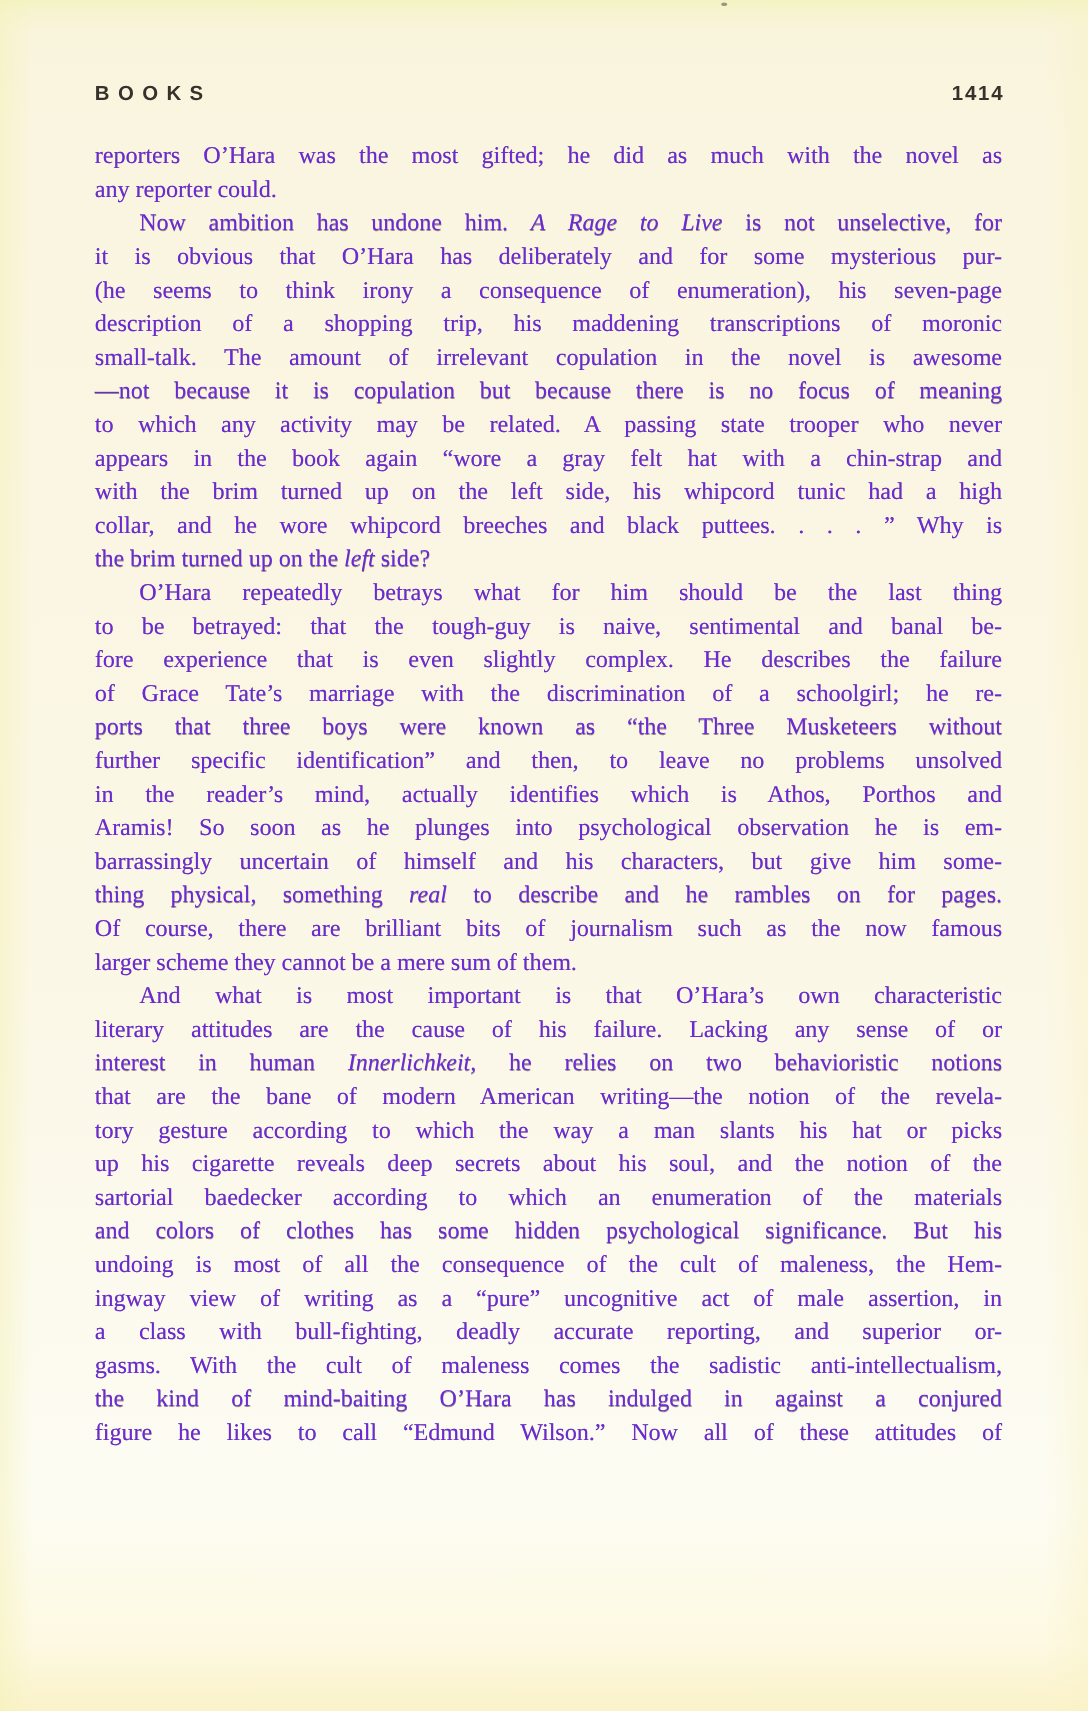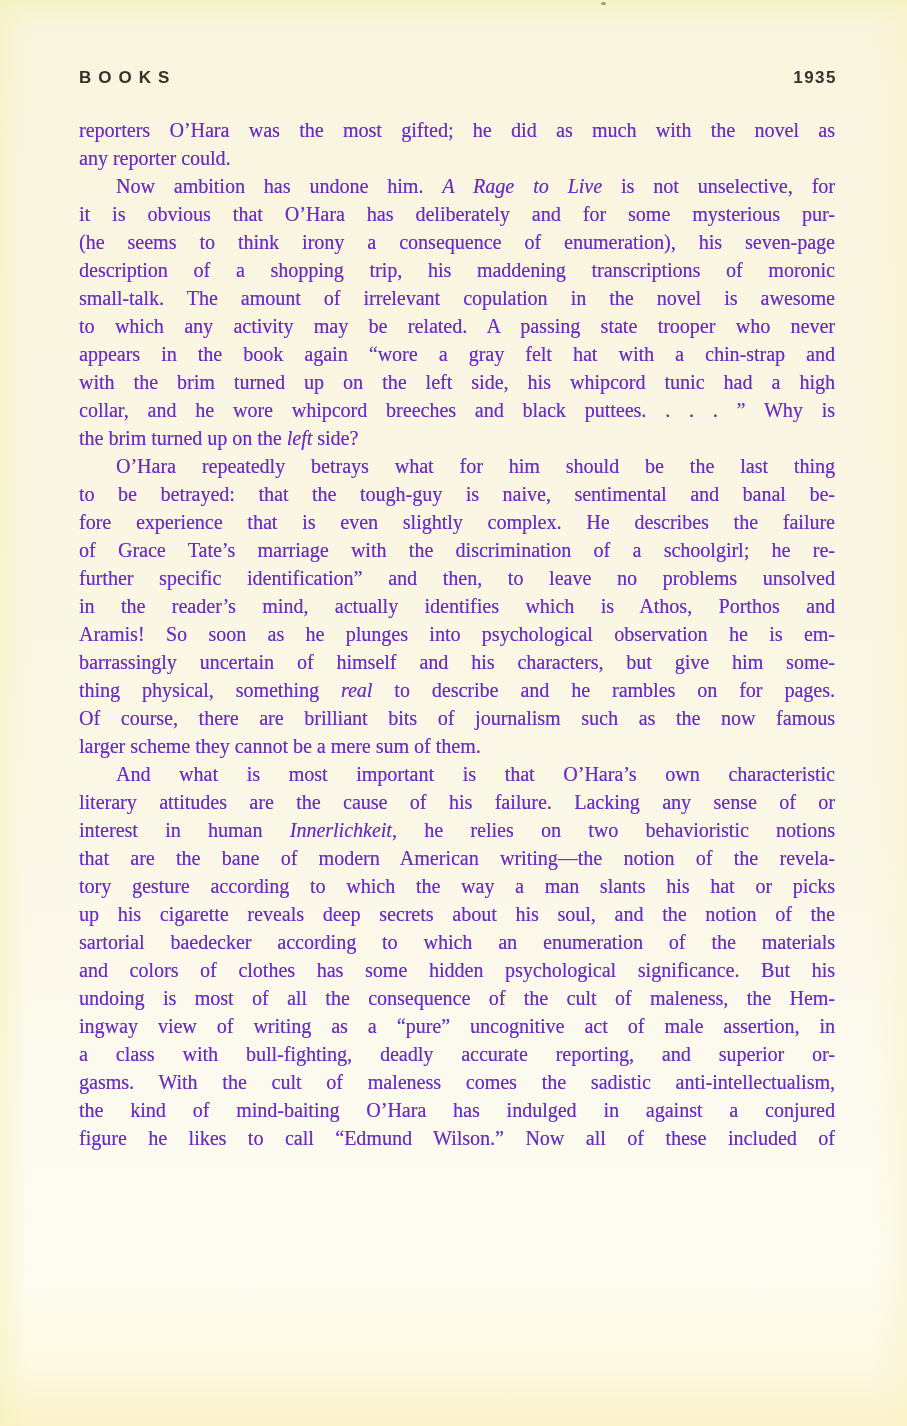--- a/index.html
+++ b/index.html
@@ -95,45 +95,47 @@
   }
 </style>
 </head>
 <body>
 
 <div class="sheet">
   <div class="scan-speck"></div>
 
   <div class="running-header">
     <span class="section-label">BOOKS</span>
-    <span class="page-number">1935</span>
+    <span class="page-number">1414</span>
   </div>
 
   <div class="text-column">
       <div class="para">
         <div class="line"><span>reporters O’Hara was the most gifted; he did as much with the novel as</span></div>
         <div class="line last"><span>any reporter could.</span></div>
       </div>
       <div class="para">
         <div class="line indent"><span>Now ambition has undone him. </span><i>A Rage to Live</i><span> is not unselective, for</span></div>
         <div class="line"><span>it is obvious that O’Hara has deliberately and for some mysterious pur-</span></div>
         <div class="line"><span>(he seems to think irony a consequence of enumeration), his seven-page</span></div>
         <div class="line"><span>description of a shopping trip, his maddening transcriptions of moronic</span></div>
         <div class="line"><span>small-talk. The amount of irrelevant copulation in the novel is awesome</span></div>
+        <div class="line"><span>—not because it is copulation but because there is no focus of meaning</span></div>
         <div class="line"><span>to which any activity may be related. A passing state trooper who never</span></div>
         <div class="line"><span>appears in the book again “wore a gray felt hat with a chin-strap and</span></div>
         <div class="line"><span>with the brim turned up on the left side, his whipcord tunic had a high</span></div>
         <div class="line"><span>collar, and he wore whipcord breeches and black puttees. . . . ” Why is</span></div>
         <div class="line last"><span>the brim turned up on the </span><i>left</i><span> side?</span></div>
       </div>
       <div class="para">
         <div class="line indent"><span>O’Hara repeatedly betrays what for him should be the last thing</span></div>
         <div class="line"><span>to be betrayed: that the tough-guy is naive, sentimental and banal be-</span></div>
         <div class="line"><span>fore experience that is even slightly complex. He describes the failure</span></div>
         <div class="line"><span>of Grace Tate’s marriage with the discrimination of a schoolgirl; he re-</span></div>
+        <div class="line"><span>ports that three boys were known as “the Three Musketeers without</span></div>
         <div class="line"><span>further specific identification” and then, to leave no problems unsolved</span></div>
         <div class="line"><span>in the reader’s mind, actually identifies which is Athos, Porthos and</span></div>
         <div class="line"><span>Aramis! So soon as he plunges into psychological observation he is em-</span></div>
         <div class="line"><span>barrassingly uncertain of himself and his characters, but give him some-</span></div>
         <div class="line"><span>thing physical, something </span><i>real</i><span> to describe and he rambles on for pages.</span></div>
         <div class="line"><span>Of course, there are brilliant bits of journalism such as the now famous</span></div>
         <div class="line last"><span>larger scheme they cannot be a mere sum of them.</span></div>
       </div>
       <div class="para">
         <div class="line indent"><span>And what is most important is that O’Hara’s own characteristic</span></div>
@@ -142,16 +144,16 @@
         <div class="line"><span>that are the bane of modern American writing—the notion of the revela-</span></div>
         <div class="line"><span>tory gesture according to which the way a man slants his hat or picks</span></div>
         <div class="line"><span>up his cigarette reveals deep secrets about his soul, and the notion of the</span></div>
         <div class="line"><span>sartorial baedecker according to which an enumeration of the materials</span></div>
         <div class="line"><span>and colors of clothes has some hidden psychological significance. But his</span></div>
         <div class="line"><span>undoing is most of all the consequence of the cult of maleness, the Hem-</span></div>
         <div class="line"><span>ingway view of writing as a “pure” uncognitive act of male assertion, in</span></div>
         <div class="line"><span>a class with bull-fighting, deadly accurate reporting, and superior or-</span></div>
         <div class="line"><span>gasms. With the cult of maleness comes the sadistic anti-intellectualism,</span></div>
         <div class="line"><span>the kind of mind-baiting O’Hara has indulged in against a conjured</span></div>
-        <div class="line"><span>figure he likes to call “Edmund Wilson.” Now all of these included of</span></div>
+        <div class="line"><span>figure he likes to call “Edmund Wilson.” Now all of these attitudes of</span></div>
       </div>
     </div>
 </div>
 
 </body></html>

